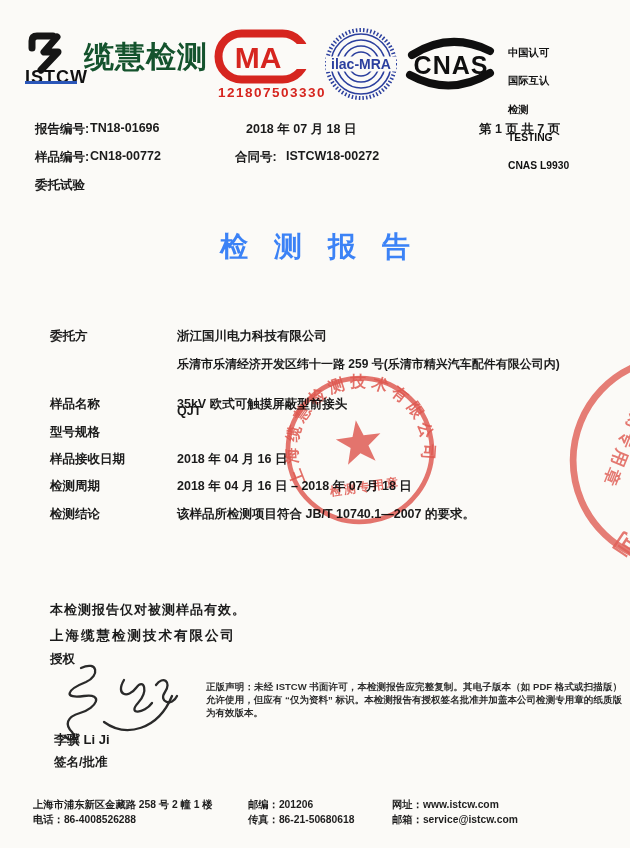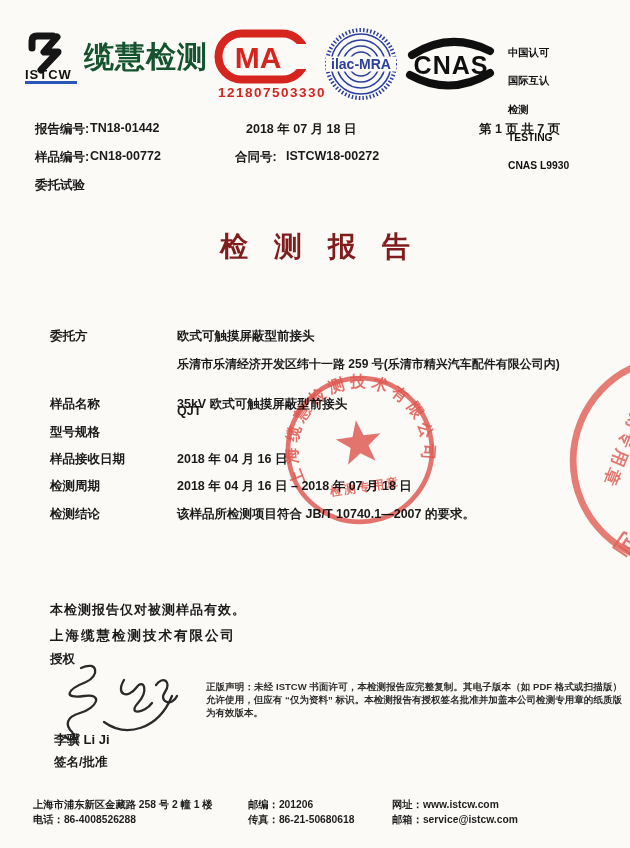--- a/index.html
+++ b/index.html
@@ -2,26 +2,26 @@
 <html><head>
 <meta charset="utf-8">
 <style>
   html,body{margin:0;padding:0;background:#fbfaf7;}
   .page{position:relative;width:630px;height:848px;background:#fbfaf7;overflow:hidden;
         font-family:"Liberation Sans","DejaVu Sans",sans-serif;color:#1b1b1b;}
   .abs{position:absolute;}
   .lbl{font-size:12.5px;font-weight:700;white-space:nowrap;text-align:right;}
   .val{font-size:12.5px;font-weight:700;white-space:nowrap;}
   .brand-cn{font-size:30px;font-weight:900;letter-spacing:1px;color:#14532d;}
-  .istcw-word{font-size:13px;font-weight:900;letter-spacing:1px;color:#111;text-align:center;}
+  .istcw-word{font-size:18px;font-weight:900;letter-spacing:1px;color:#111;text-align:center;}
   .istcw-bar{width:52px;height:3px;background:#2a56b8;}
   .cma-num{font-size:13.5px;font-weight:800;color:#d6251f;letter-spacing:1.5px;}
   .cnas-line{font-size:10.3px;line-height:12.3px;font-weight:800;color:#111;white-space:nowrap;margin-top:16px;}
   .doc-title{left:0;right:0;text-align:center;font-size:28px;font-weight:800;
-             letter-spacing:26px;padding-left:26px;color:#7f1d1d;}
+             letter-spacing:26px;padding-left:26px;color:#3b82f6;}
   .validity{font-size:13px;font-weight:800;letter-spacing:1px;}
   .company{font-size:13.5px;font-weight:800;letter-spacing:2px;}
   .disclaimer{width:416px;font-size:9.5px;line-height:13px;font-weight:600;color:#2e2e2e;text-align:justify;}
   .footer{font-size:10.3px;font-weight:700;color:#1e1e1e;white-space:nowrap;}
   .stamp-wrap{mix-blend-mode:multiply;opacity:.85;}
 </style>
 </head>
 <body>
 
 <div class="page">
@@ -59,35 +59,35 @@
 
   <div class="abs" style="left:508px;top:31px">
     <div class="cnas-line">中国认可</div>
     <div class="cnas-line">国际互认</div>
     <div class="cnas-line">检测</div>
     <div class="cnas-line">TESTING</div>
     <div class="cnas-line">CNAS L9930</div>
   </div>
 
   <div class="abs lbl" style="left:35px;top:121px">报告编号:</div>
-  <div class="abs val" style="left:90px;top:121px">TN18-01442</div>
+  <div class="abs val" style="left:90px;top:121px">TN18-01696</div>
   <div class="abs val" style="left:246px;top:121px">2018 年 07 月 18 日</div>
   <div class="abs val" style="left:479px;top:121px">第 1 页 共 7 页</div>
 
   <div class="abs lbl" style="left:35px;top:149px">样品编号:</div>
   <div class="abs val" style="left:90px;top:149px">CN18-00772</div>
   <div class="abs lbl" style="left:235px;top:149px">合同号:</div>
   <div class="abs val" style="left:286px;top:149px">ISTCW18-00272</div>
 
   <div class="abs lbl" style="left:35px;top:177px">委托试验</div>
 
   <div class="abs doc-title" style="top:228px">检测报告</div>
 
   <div class="abs lbl" style="left:50px;top:328px">委托方</div>
-  <div class="abs val" style="left:177px;top:328px">欧式可触摸屏蔽型前接头</div>
+  <div class="abs val" style="left:177px;top:328px">浙江国川电力科技有限公司</div>
   <div class="abs val" style="left:177px;top:356px;font-size:12px">乐清市乐清经济开发区纬十一路 259 号(乐清市精兴汽车配件有限公司内)</div>
 
   <div>
     <div class="abs lbl" style="left:50px;top:396px">样品名称</div>
     <div class="abs val" style="left:177px;top:396px">35kV 欧式可触摸屏蔽型前接头</div>
 
     <div class="abs lbl" style="left:50px;top:424px">型号规格</div>
     <div class="abs val" style="left:177px;top:404px">QJT</div>
 
     <div class="abs lbl" style="left:50px;top:451px">样品接收日期</div>

